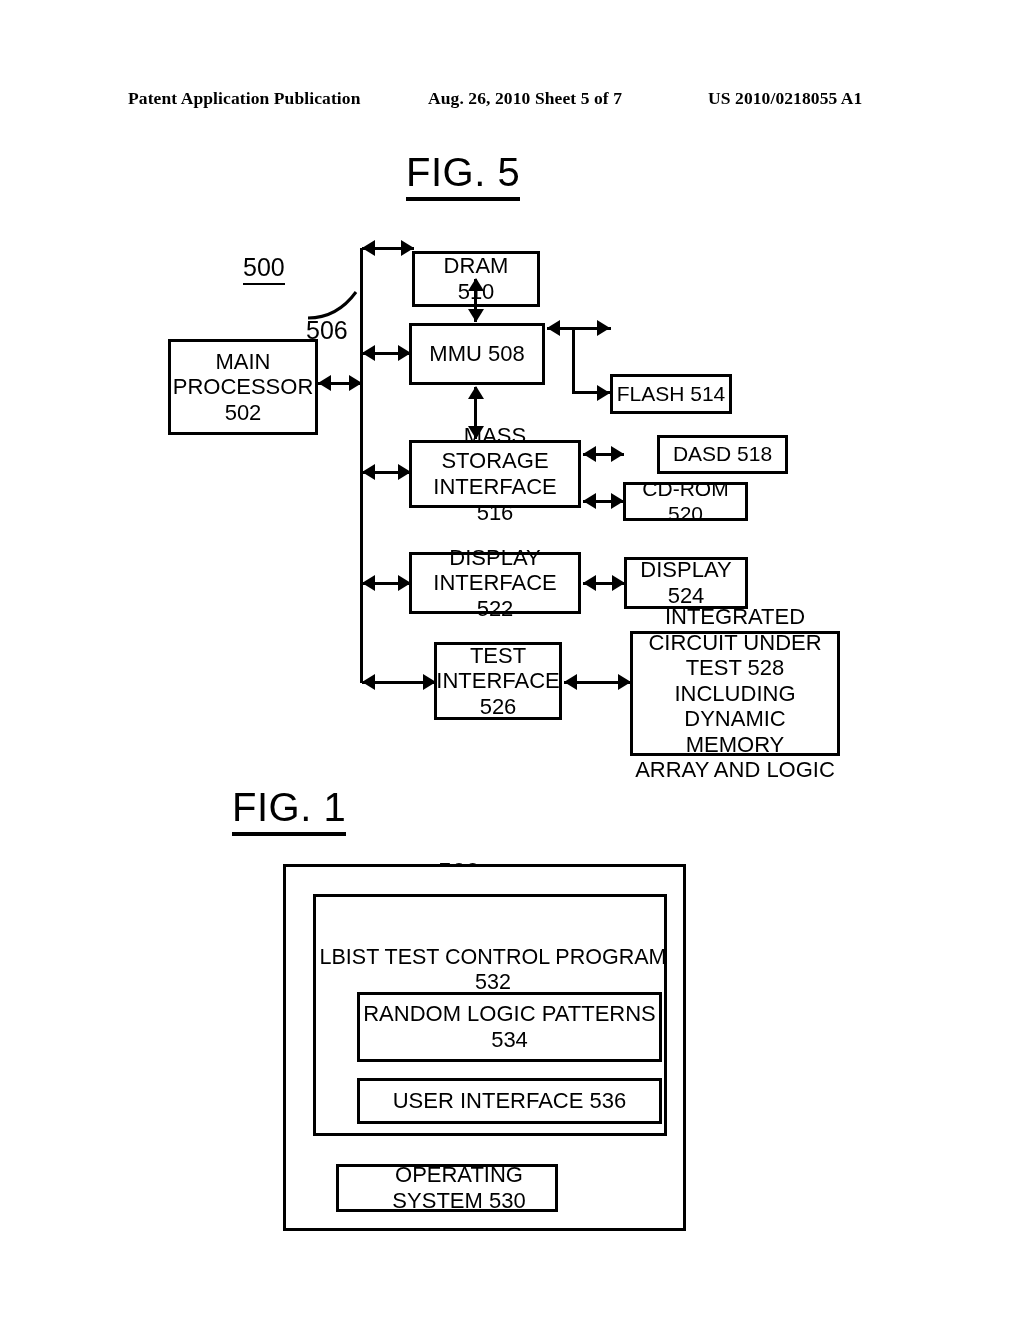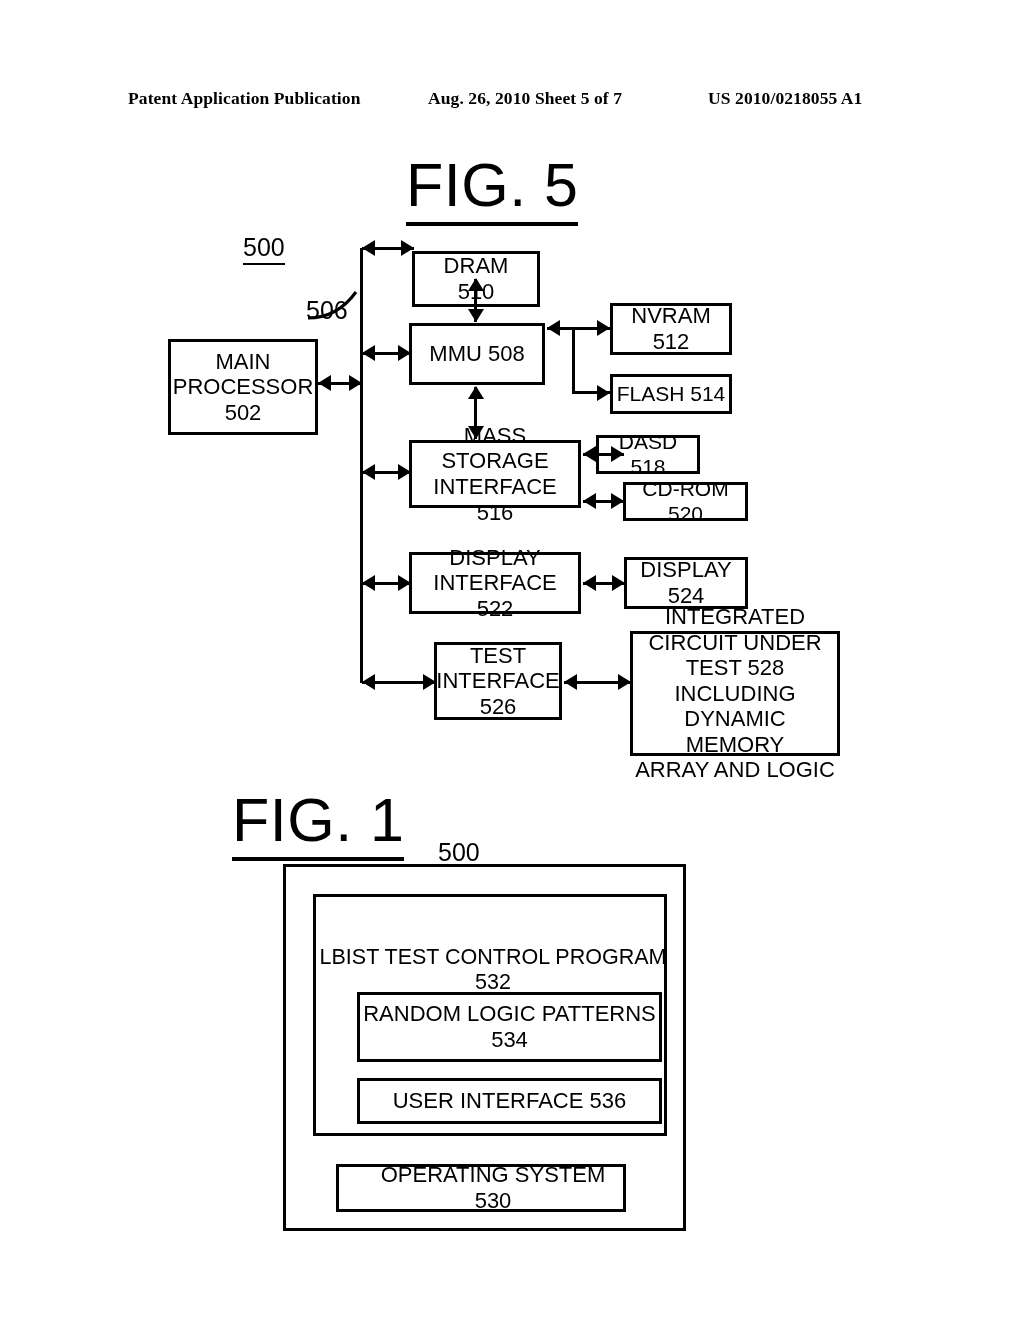--- a/index.html
+++ b/index.html
@@ -21,33 +21,33 @@
     letter-spacing:.1px;
     white-space:nowrap;
   }
   .hdr-left{position:absolute;left:128px;top:0;}
   .hdr-mid{position:absolute;left:428px;top:0;}
   .hdr-right{position:absolute;left:708px;top:0;text-align:center;}
 
   
   .figtitle{
     position:absolute;
-    font-size:61px;
+    font-size:40px;
     letter-spacing:.5px;
     white-space:nowrap;
   }
   .figtitle .u{
     display:inline-block;
     border-bottom:4px solid #000;
     padding-bottom:2px;
   }
 
   
   .reflabel{
-    position:absolute;font-size:25px;white-space:nowrap;
+    position:absolute;font-size:25px;white-space:nowrap;margin-top:20px;
   }
   .reflabel.under span{
     display:inline-block;border-bottom:2.5px solid #000;padding-bottom:1px;
   }
 
   
   .box{
     position:absolute;
     border:3px solid #000;
     box-sizing:border-box;
@@ -118,22 +118,20 @@
   <div class="box" style="left:409px;top:323px;width:136px;height:62px;">MMU 508</div>
 
   <div class="hline" style="left:362px;top:352px;width:49px;"></div>
   <div class="arr arr-l" style="left:362px;top:345px;"></div>
   <div class="arr arr-r" style="left:398px;top:345px;"></div>
 
   <div class="vline" style="left:474px;top:279px;height:43px;"></div>
   <div class="arr arr-u" style="left:468px;top:278px;"></div>
   <div class="arr arr-d" style="left:468px;top:309px;"></div>
 
-  <div class="box" style="left:610px;top:303px;width:122px;height:52px;">NVRAM
-512</div>
 
   <div class="box small" style="left:610px;top:374px;width:122px;height:40px;">FLASH 514</div>
 
   <div class="hline" style="left:547px;top:327px;width:64px;"></div>
   <div class="arr arr-l" style="left:547px;top:320px;"></div>
   <div class="arr arr-r" style="left:597px;top:320px;"></div>
 
   <div class="vline" style="left:572px;top:327px;height:67px;"></div>
   <div class="hline" style="left:572px;top:391px;width:39px;"></div>
   <div class="arr arr-r" style="left:597px;top:385px;"></div>
@@ -142,21 +140,21 @@
 INTERFACE 516</div>
 
   <div class="hline" style="left:362px;top:471px;width:49px;"></div>
   <div class="arr arr-l" style="left:362px;top:464px;"></div>
   <div class="arr arr-r" style="left:398px;top:464px;"></div>
 
   <div class="vline" style="left:474px;top:387px;height:52px;"></div>
   <div class="arr arr-u" style="left:468px;top:386px;"></div>
   <div class="arr arr-d" style="left:468px;top:426px;"></div>
 
-  <div class="box small" style="left:596px;top:435px;width:104px;height:39px;">DASD 518</div>
+  <div class="box small" style="left:657px;top:435px;width:131px;height:39px;">DASD 518</div>
 
   <div class="box small" style="left:623px;top:482px;width:125px;height:39px;">CD-ROM 520</div>
 
   <div class="hline" style="left:583px;top:453px;width:41px;"></div>
   <div class="arr arr-l" style="left:583px;top:446px;"></div>
   <div class="arr arr-r" style="left:611px;top:446px;"></div>
 
   <div class="hline" style="left:583px;top:500px;width:41px;"></div>
   <div class="arr arr-l" style="left:583px;top:493px;"></div>
   <div class="arr arr-r" style="left:611px;top:493px;"></div>
@@ -202,15 +200,15 @@
 
   <div style="position:absolute;left:283px;top:864px;width:403px;height:367px;border:3px solid #000;box-sizing:border-box;background:#fff;"></div>
 
   <div style="position:absolute;left:313px;top:894px;width:354px;height:242px;border:3px solid #000;box-sizing:border-box;background:#fff;">
     <div style="position:absolute;left:0;top:32px;width:354px;text-align:center;font-size:21.5px;margin-top:16px;">LBIST TEST CONTROL PROGRAM 532</div>
   </div>
 
   <div class="box" style="left:357px;top:992px;width:305px;height:70px;">RANDOM LOGIC PATTERNS 534</div>
   <div class="box" style="left:357px;top:1070px;width:305px;height:46px;margin-top:8px;">USER INTERFACE 536</div>
 
-  <div class="box" style="left:336px;top:1164px;width:290px;height:48px;padding-left:24px;">OPERATING SYSTEM 530</div>
+  <div class="box" style="left:336px;top:1164px;width:222px;height:48px;padding-left:24px;">OPERATING SYSTEM 530</div>
 
 </div>
 
 </body></html>

